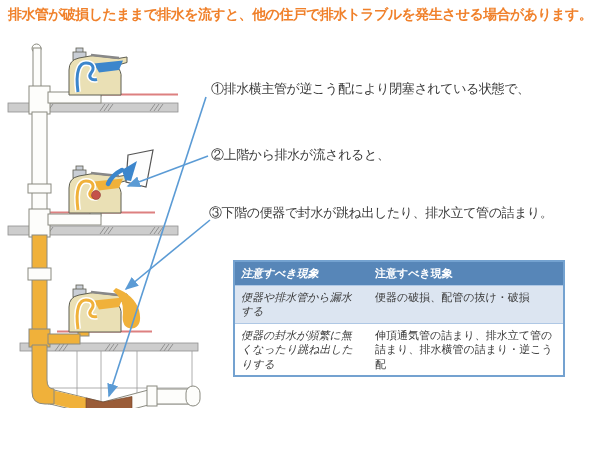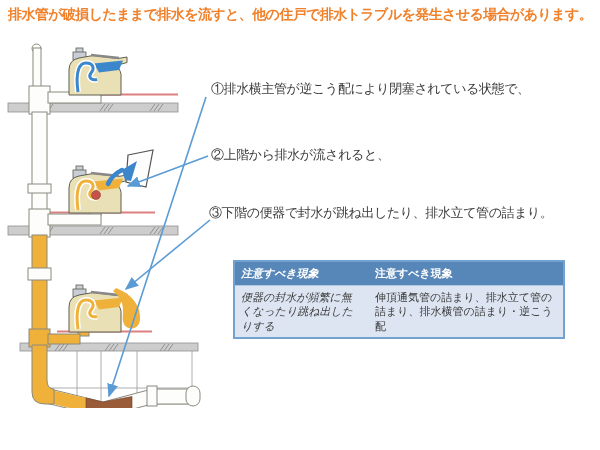--- a/index.html
+++ b/index.html
@@ -159,20 +159,24 @@
   <div class="tablewrap">
     <table class="trouble">
       <thead>
         <tr>
           <th class="c1">注意すべき現象</th>
           <th>注意すべき現象</th>
         </tr>
       </thead>
       <tbody>
         <tr>
+          <td class="c1">便器や排水管から漏水する</td>
+          <td>便器の破損、配管の抜け・破損</td>
+        </tr>
+        <tr>
           <td class="c1">便器の封水が頻繁に無くなったり跳ね出したりする</td>
           <td>伸頂通気管の詰まり、排水立て管の詰まり、排水横管の詰まり・逆こう配</td>
         </tr>
       </tbody>
     </table>
   </div>
 
 </div>
 
 </body></html>

